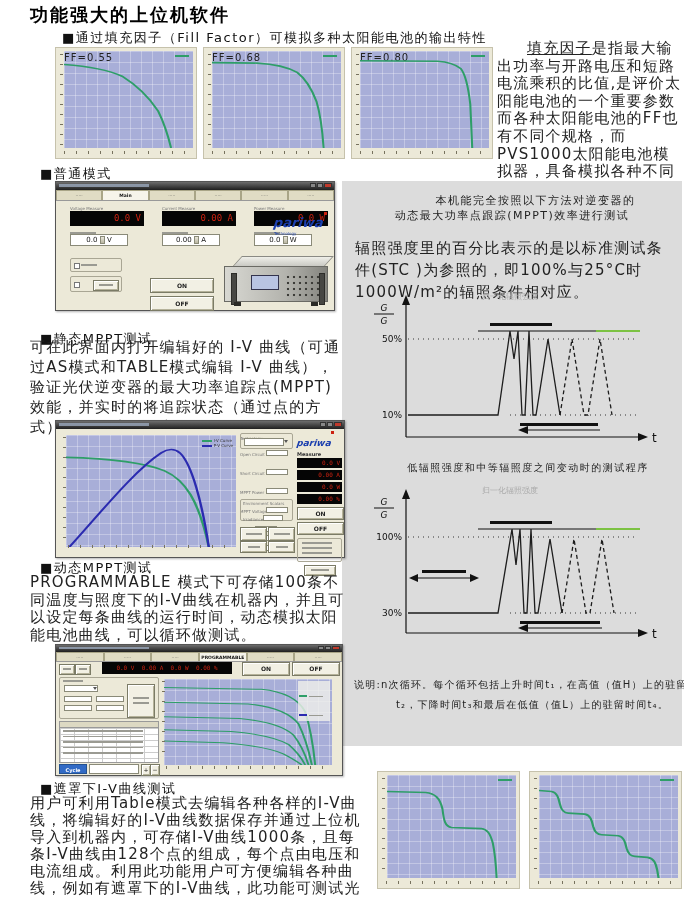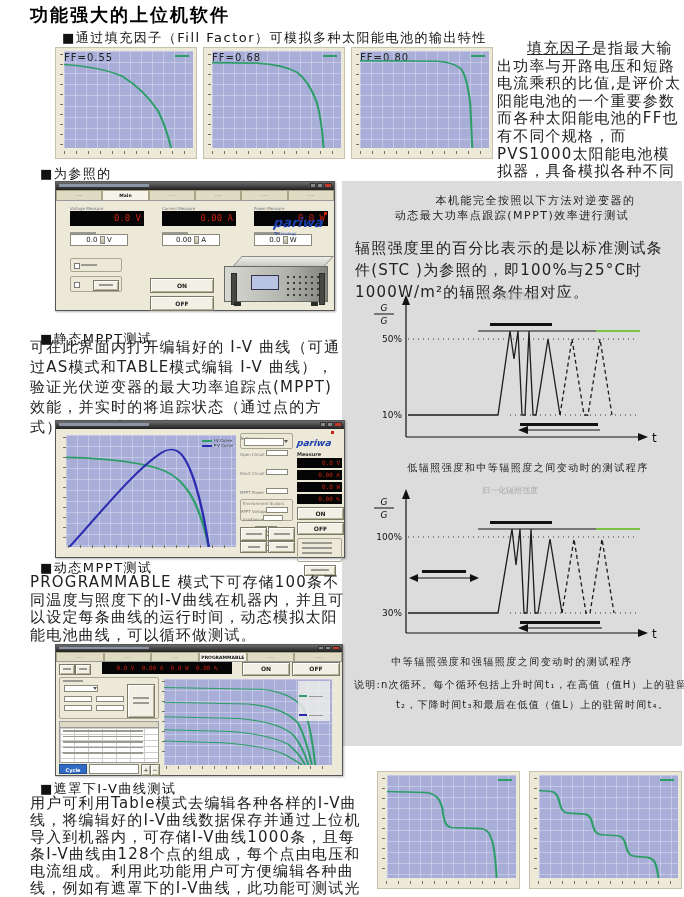--- a/index.html
+++ b/index.html
@@ -105,21 +105,21 @@
         <path d="M0,10 L60,10.5 Q72,11.5 78,18 Q83,26 85.5,55 L87,100" stroke="#2e9e68" stroke-width="1.6" fill="none"></path>
       </svg>
     </div>
     <div class="ticks-x"></div>
   </div>
 
   <div class="abs para" style="left:497px;top:40px;width:186px;line-height:17.6px;text-indent:2em;">
     <span class="u">填充因子</span><span>是指最大输出功率与开路电压和短路电流乘积的比值,是评价太阳能电池的一个重要参数而各种太阳能电池的FF也有不同个规格，而PVS1000太阳能电池模拟器，具备模拟各种不同太阳能电池的输出特性</span>
   </div>
 
-  <div class="abs sec-header" style="left:40px;top:165px;">■为参照的</div>
+  <div class="abs sec-header" style="left:40px;top:165px;">■普通模式</div>
 
   <div class="win" style="left:55px;top:181px;width:280px;height:130px;">
     <div class="titlebar">
       <div class="tb-bar"></div>
       <div class="tb-min" style="right:18px;"></div>
       <div class="tb-min" style="right:11px;"></div>
       <div class="tb-close"></div>
     </div>
     <div class="tabstrip">
       <div class="tab">·····</div>
@@ -239,21 +239,20 @@
       <path class="diagram-line" stroke-width="1.3" d="M48,132 H138 L152,48 L156,84 L160,48 L164,132 L167,132 L171,48 L175,132 L178,132 L190,58 L202,132"></path>
       <path class="diagram-line" stroke-width="1.3" stroke-dasharray="4,3" d="M202,132 L214,58 L226,132 L230,132 L242,58 L254,132"></path>
       <rect x="62" y="89" width="44" height="3" fill="#111"></rect>
       <line x1="56" y1="97" x2="112" y2="97" stroke="#111" stroke-width="1"></line>
       <polygon points="49,97 58,93 58,101" fill="#111"></polygon>
       <polygon points="119,97 110,93 110,101" fill="#111"></polygon>
       <rect x="160" y="140" width="80" height="3" fill="#111"></rect>
       <line x1="242" y1="147" x2="166" y2="147" stroke="#111" stroke-width="1"></line>
       <polygon points="158,147 168,143 168,151" fill="#111"></polygon>
     </svg>
-    <div class="gp-caption" style="position:absolute;left:0;top:474px;width:100%;">中等辐照强度和强辐照度之间变动时的测试程序</div>
 
     <div class="note" style="position:absolute;left:12px;top:494px;width:316px;">说明:n次循环。每个循环包括上升时间t₁，在高值（值H）上的驻留时间t₂，下降时间t₃和最后在低值（值L）上的驻留时间t₄。</div>
   </div>
 
   <div class="abs sec-header" style="left:40px;top:330px;">■静态MPPT测试</div>
   <div class="abs para" style="left:30px;top:337px;width:316px;line-height:20px;">可在此界面内打开编辑好的 I-V 曲线（可通过AS模式和TABLE模式编辑 I-V 曲线），验证光伏逆变器的最大功率追踪点(MPPT)效能，并实时的将追踪状态（通过点的方式）显示在此界面中。</div>
 
   <div class="win" style="left:55px;top:420px;width:290px;height:138px;">
     <div class="titlebar">
       <div class="tb-bar"></div>

